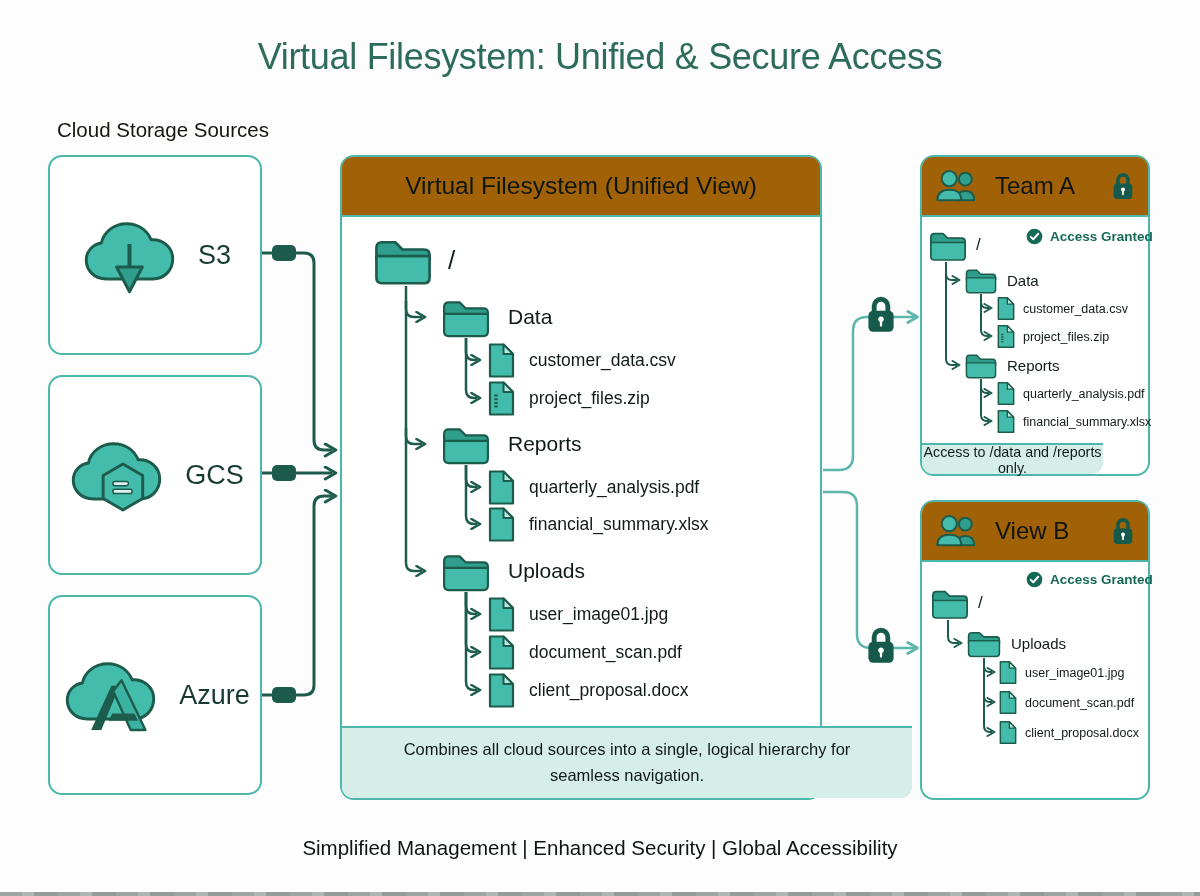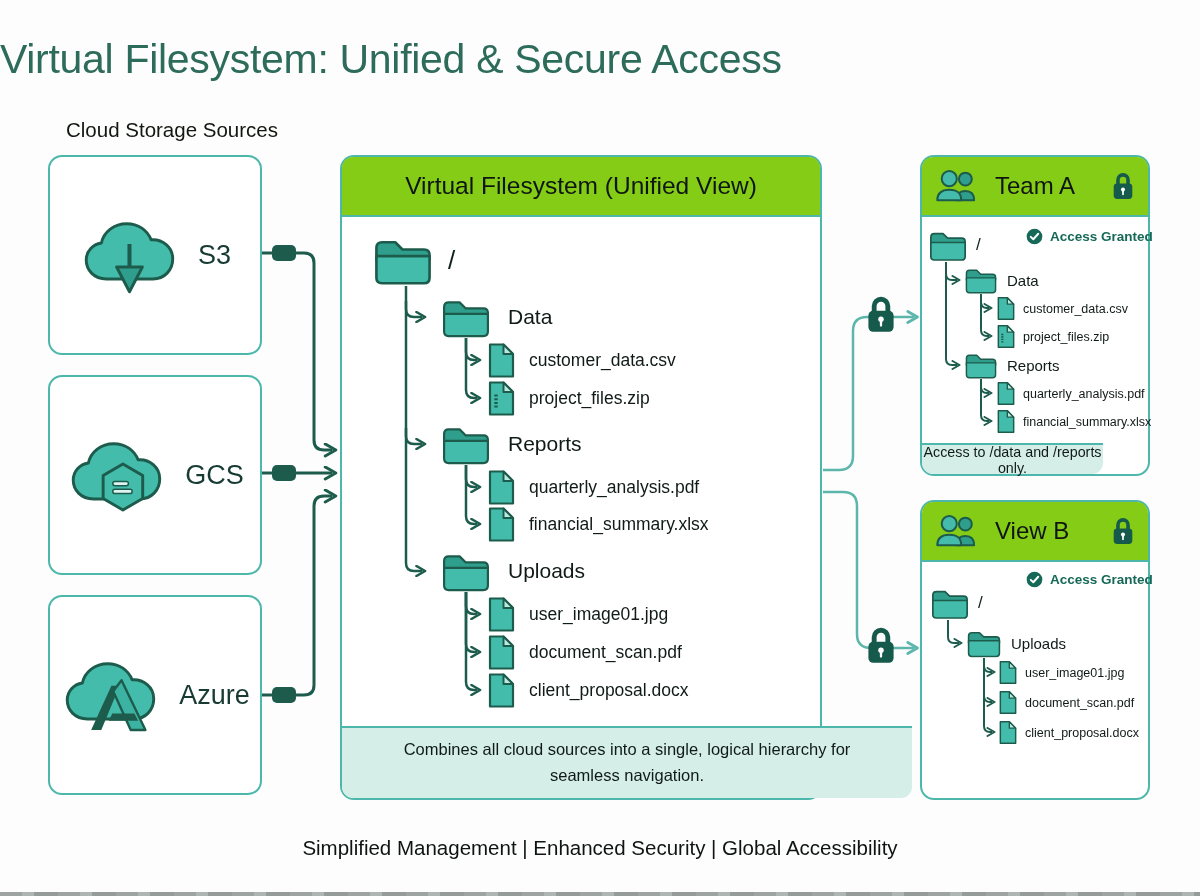--- a/index.html
+++ b/index.html
@@ -1,22 +1,22 @@
 <!DOCTYPE html>
 <html><head>
 <meta charset="utf-8">
 <style>
   html,body{margin:0;padding:0;background:#fff;}
   .canvas{position:relative;width:1200px;height:896px;background:#fdfdfd;overflow:hidden;
           font-family:"Liberation Sans","DejaVu Sans",sans-serif;color:#101513;}
-  .title{position:absolute;left:0;top:36px;width:100%;text-align:left;
-         font-size:41px;font-weight:400;color:#2d6b5b;letter-spacing:-.3px;}
+  .title{position:absolute;left:0;top:36px;width:100%;text-align:center;
+         font-size:36px;font-weight:400;color:#2d6b5b;letter-spacing:-.3px;}
   .sec-label{position:absolute;font-size:20.5px;font-weight:500;color:#12170f;}
   .panel{position:absolute;border:2px solid #4cb7aa;border-radius:14px;background:#fff;box-sizing:border-box;}
-  .panel-hdr{position:absolute;background:#84cc16;border-bottom:2px solid #4cb7aa;
+  .panel-hdr{position:absolute;background:#a16207;border-bottom:2px solid #4cb7aa;
              border-radius:11px 11px 0 0;box-sizing:border-box;display:flex;align-items:center;}
   .panel-hdr.center{justify-content:center;font-size:24.5px;font-weight:500;color:#0e1613;}
   .panel-hdr.team{padding:0 13px;}
   .team-name{font-size:24px;margin-left:14px;color:#101513;}
   .hdr-lock{margin-left:auto;}
   .panel-note{position:absolute;background:#d6eee8;border-top:2px solid #4cb7aa;
               border-radius:0 0 11px 11px;box-sizing:border-box;display:flex;align-items:center;
               justify-content:center;text-align:center;}
   .note-sm{font-size:14.3px;color:#101b17;}
   .caption{font-size:16.5px;line-height:1.55;color:#101b17;width:452px;}
@@ -90,21 +90,21 @@
       <symbol id="sym-cloud-azure" viewBox="0 0 120 100">
         <path d="M29 76 C15 76 7 66 7 55.5 C7 46 14 38.5 23.5 37 C26 24.5 37.5 16 51 16 C63.5 16 73.5 23 77.5 33.5 C90 32.5 101 41.5 101 54 C101 66.5 92 76 79.5 76 Z" fill="#44bcab" stroke="#1d5c4c" stroke-width="3.2" stroke-linejoin="round"></path>
         <path d="M33 88 L55 40 H64 L44 88 Z" fill="#1d5c4c"></path>
         <path d="M57 46 L66 34 L92 88 H76 Z" fill="#3cb3a2" stroke="#1d5c4c" stroke-width="2.6" stroke-linejoin="round"></path>
         <path d="M56 70 H80 L84 78 H52 Z" fill="#1d5c4c"></path>
       </symbol>
     </defs>
   </svg>
 
   <div class="title">Virtual Filesystem: Unified &amp; Secure Access</div>
-  <div class="sec-label" style="left:66px;top:118px">Cloud Storage Sources</div>
+  <div class="sec-label" style="left:57px;top:118px">Cloud Storage Sources</div>
 
   <div class="src-box" style="top:155px">
     <svg width="112" height="92" viewBox="0 0 120 100">
         <use href="#sym-cloud-s3"></use>
       </svg>
     <span class="src-name">S3</span>
   </div>
   <div class="src-box" style="top:375px">
     <svg width="112" height="92" viewBox="0 0 120 100">
         <use href="#sym-cloud-gcs"></use>

